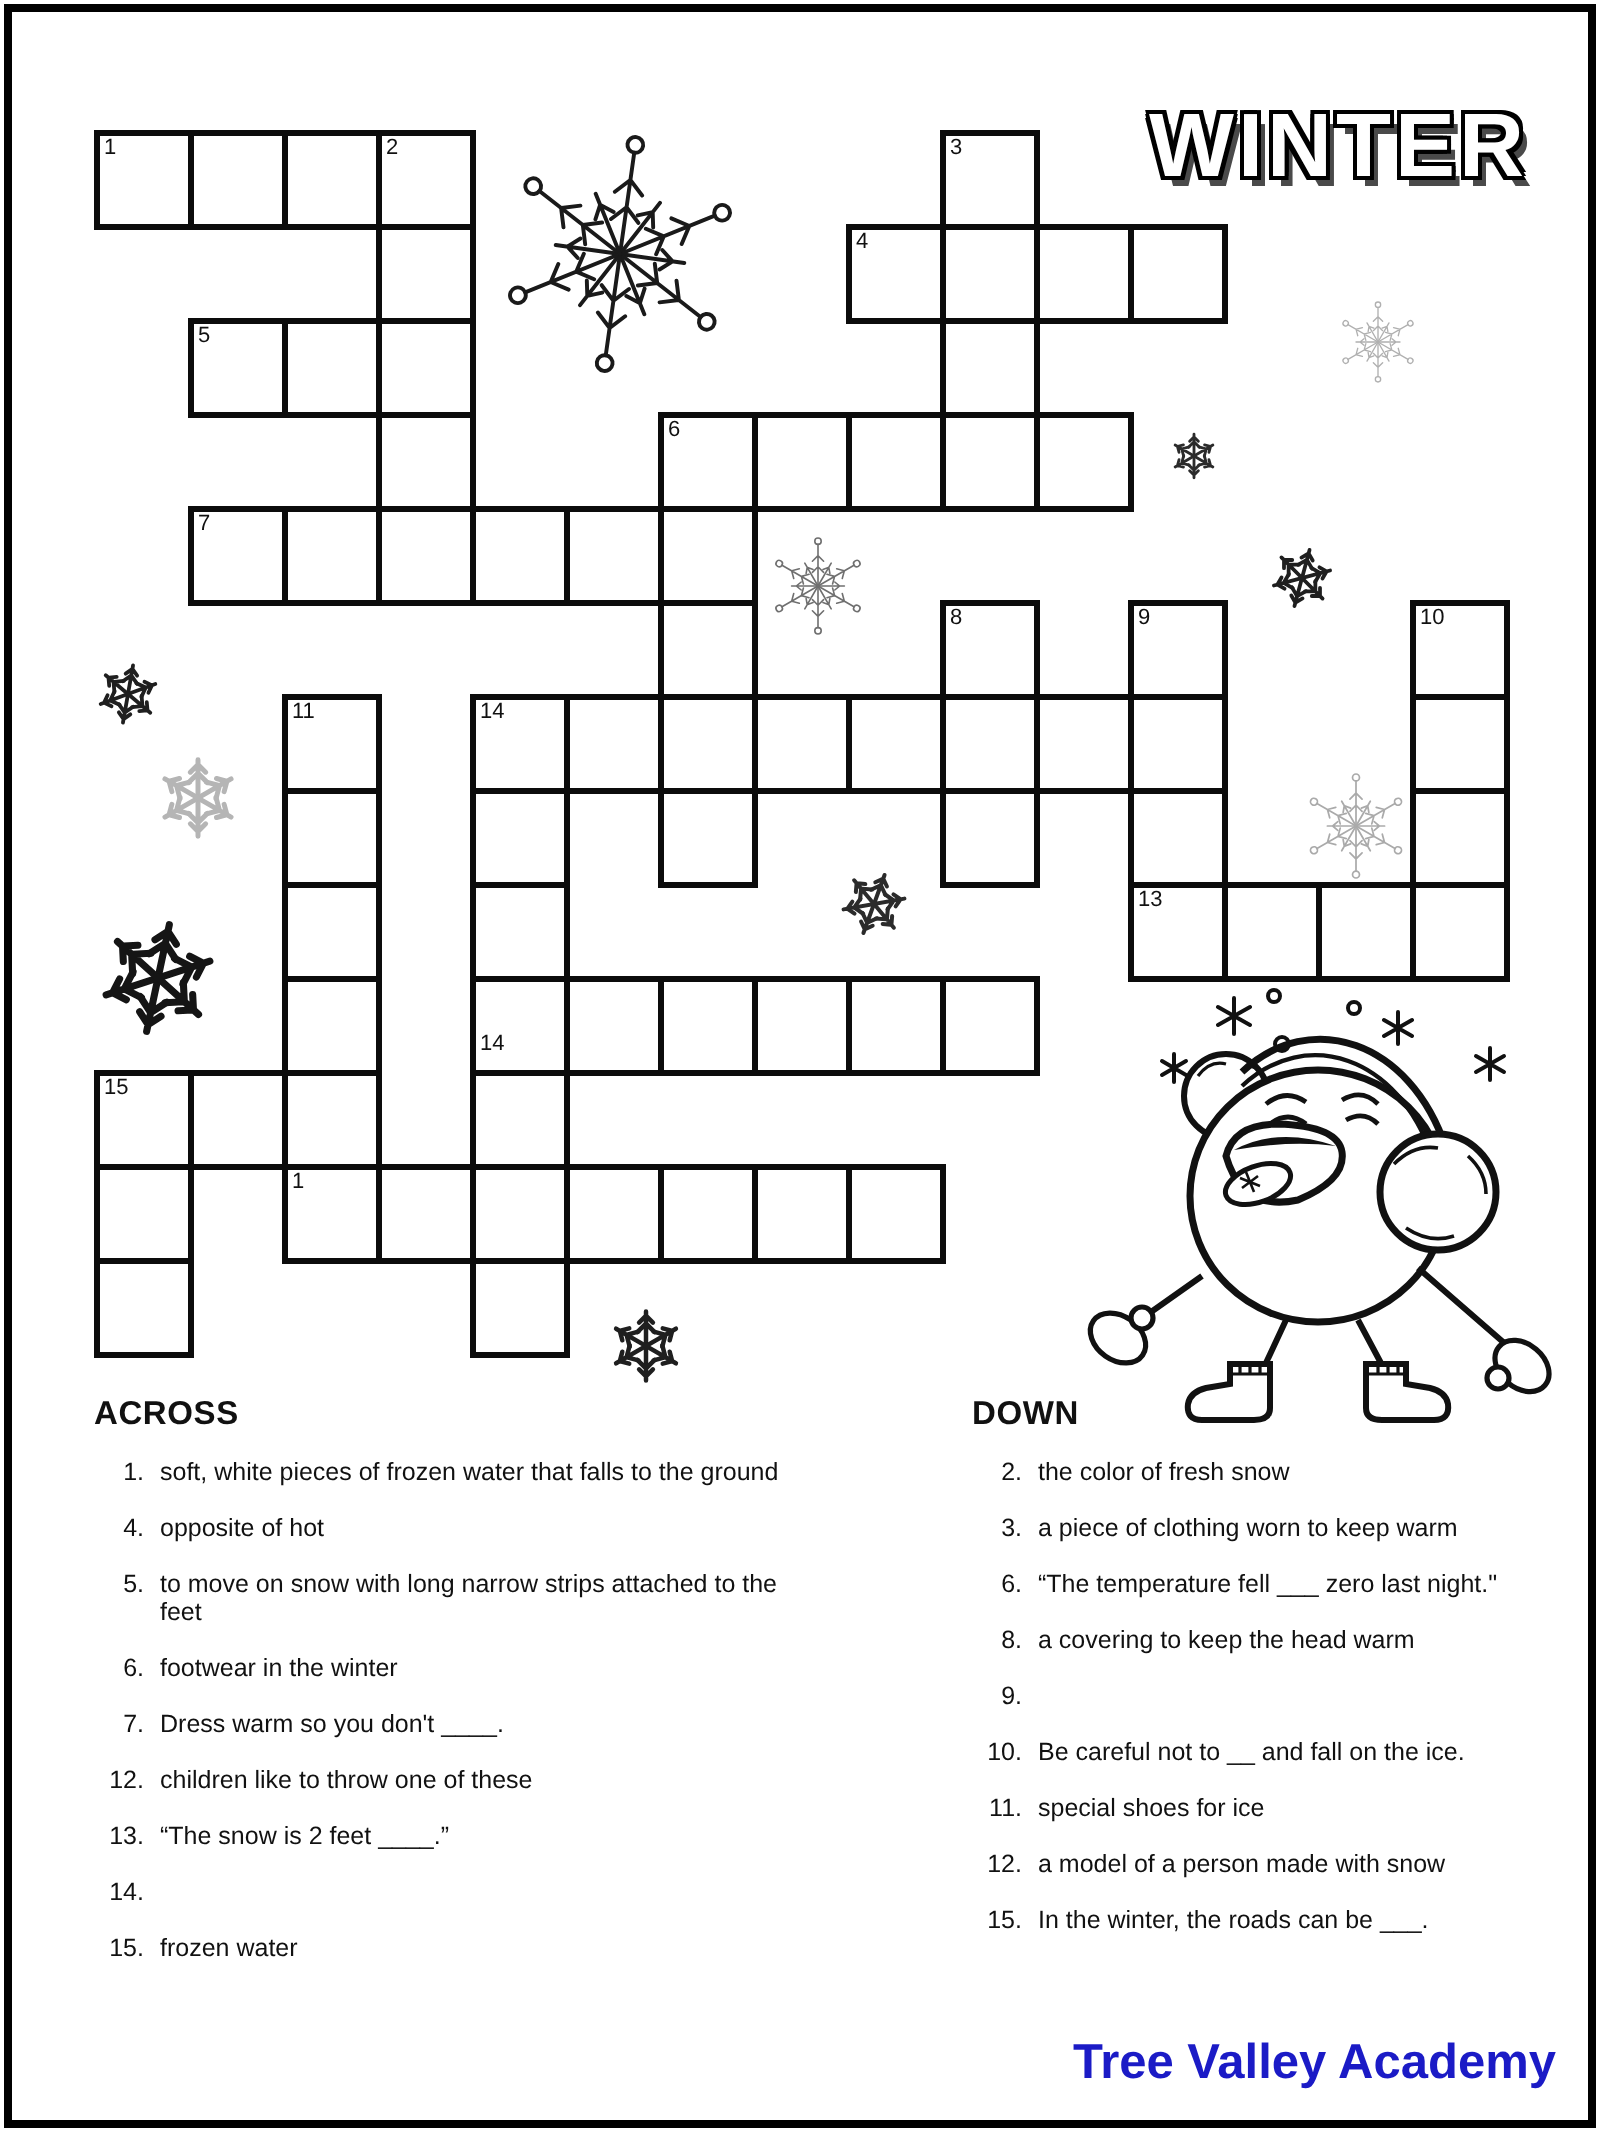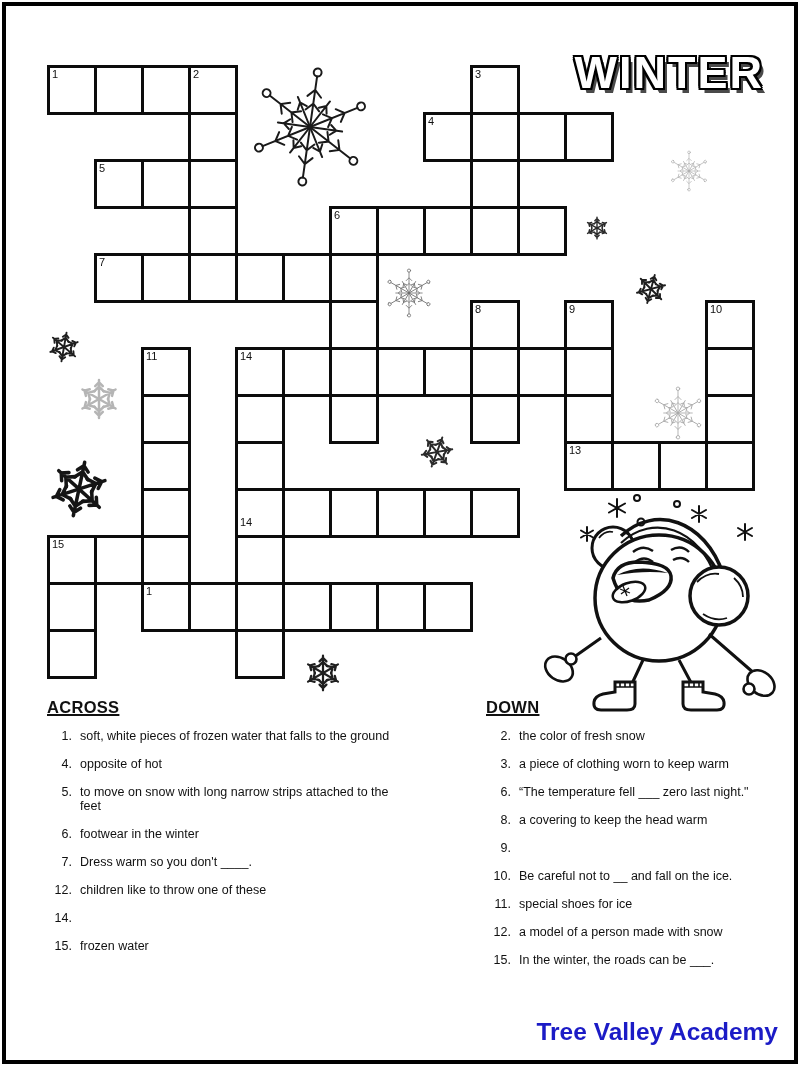--- a/index.html
+++ b/index.html
@@ -15,21 +15,21 @@
   
   #grid{position:absolute;}
   .cell{position:absolute;width:50px;height:50px;box-sizing:border-box;
         border:3px solid #0c0c0c;background:#fff;}
   .cellnum{position:absolute;font-size:11px;line-height:11px;z-index:3;color:#111;}
   
   svg.decor{position:absolute;left:0;top:0;pointer-events:none;}
   
   .clues{position:absolute;}
   .clues h2{font-size:16.5px;font-weight:bold;margin:0 0 12px 0;
-            text-decoration:underline;text-decoration-thickness:2px;letter-spacing:.3px;}
+            text-decoration-thickness:2px;letter-spacing:.3px;}
   .clue{display:flex;margin-bottom:14px;font-size:12.5px;line-height:14px;}
   .clue .num{flex:0 0 25px;text-align:right;margin-right:8px;white-space:nowrap;}
   .clue .txt{flex:1;}
   .across{left:47px;top:698px;width:396px;}
   .across .clue .txt{max-width:332px;}
   .down{left:486px;top:698px;width:292px;}
   .clue.justify .txt{text-align:justify;}
   
   .footer{position:absolute;right:22px;top:1018px;font-size:24.5px;font-weight:bold;}
 </style>
@@ -240,20 +240,24 @@
       </div>
       <div class="clue">
         <span class="num">7.</span>
         <span class="txt">Dress warm so you don't ____.</span>
       </div>
       <div class="clue">
         <span class="num">12.</span>
         <span class="txt">children like to throw one of these</span>
       </div>
       <div class="clue">
+        <span class="num">13.</span>
+        <span class="txt">“The snow is 2 feet ____.”</span>
+      </div>
+      <div class="clue">
         <span class="num">14.</span>
       </div>
       <div class="clue">
         <span class="num">15.</span>
         <span class="txt">frozen water</span>
       </div>
     </div>
 </div>
 <div class="clues down">
   <h2>DOWN</h2>

